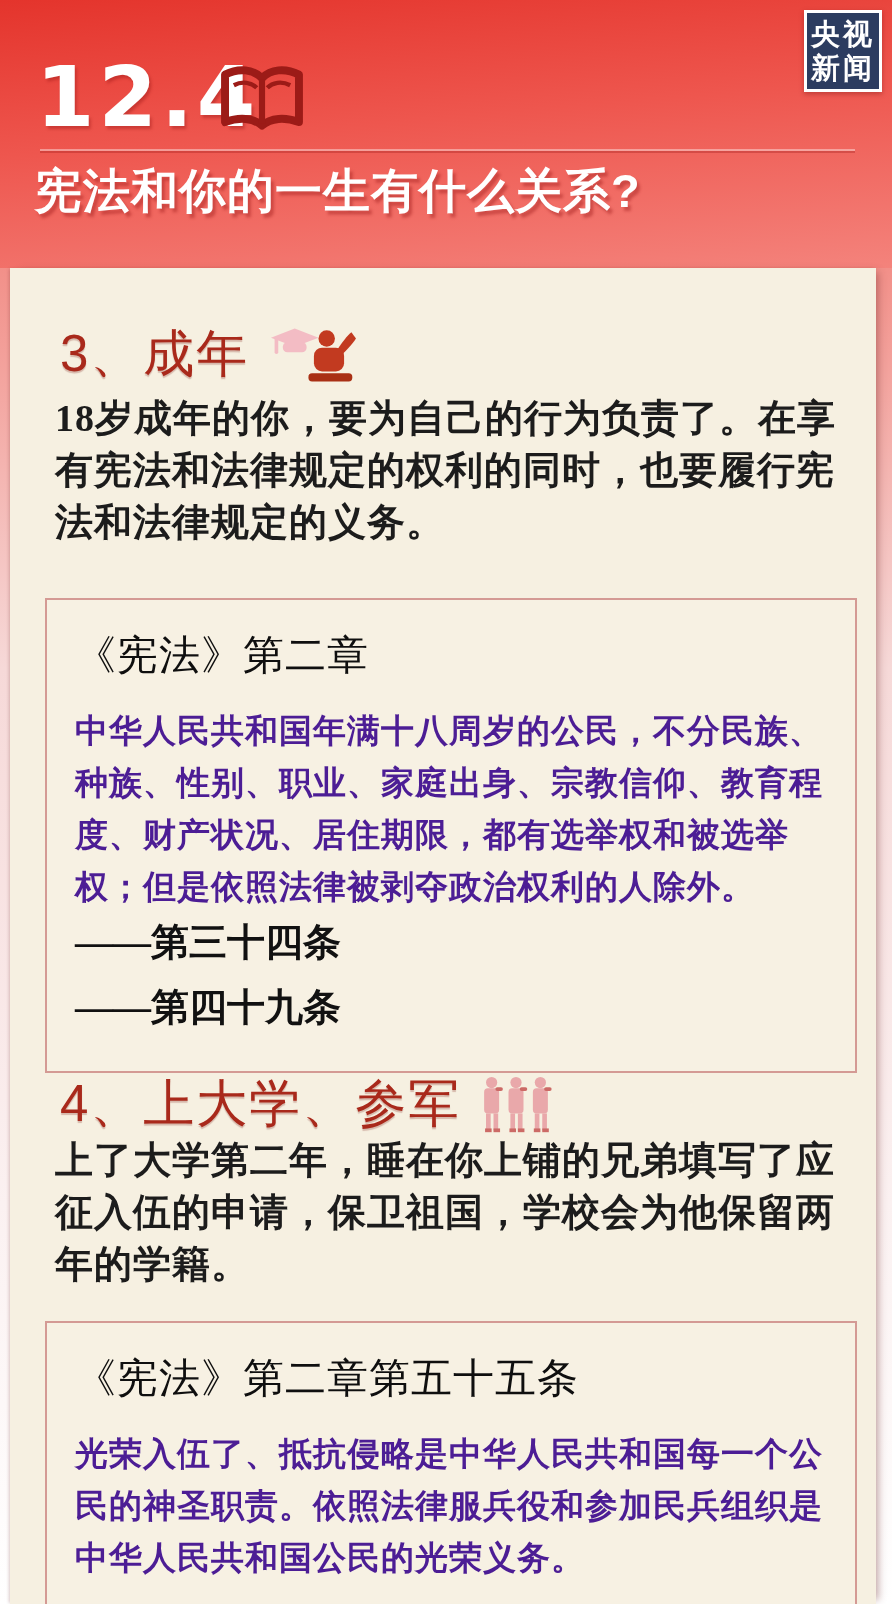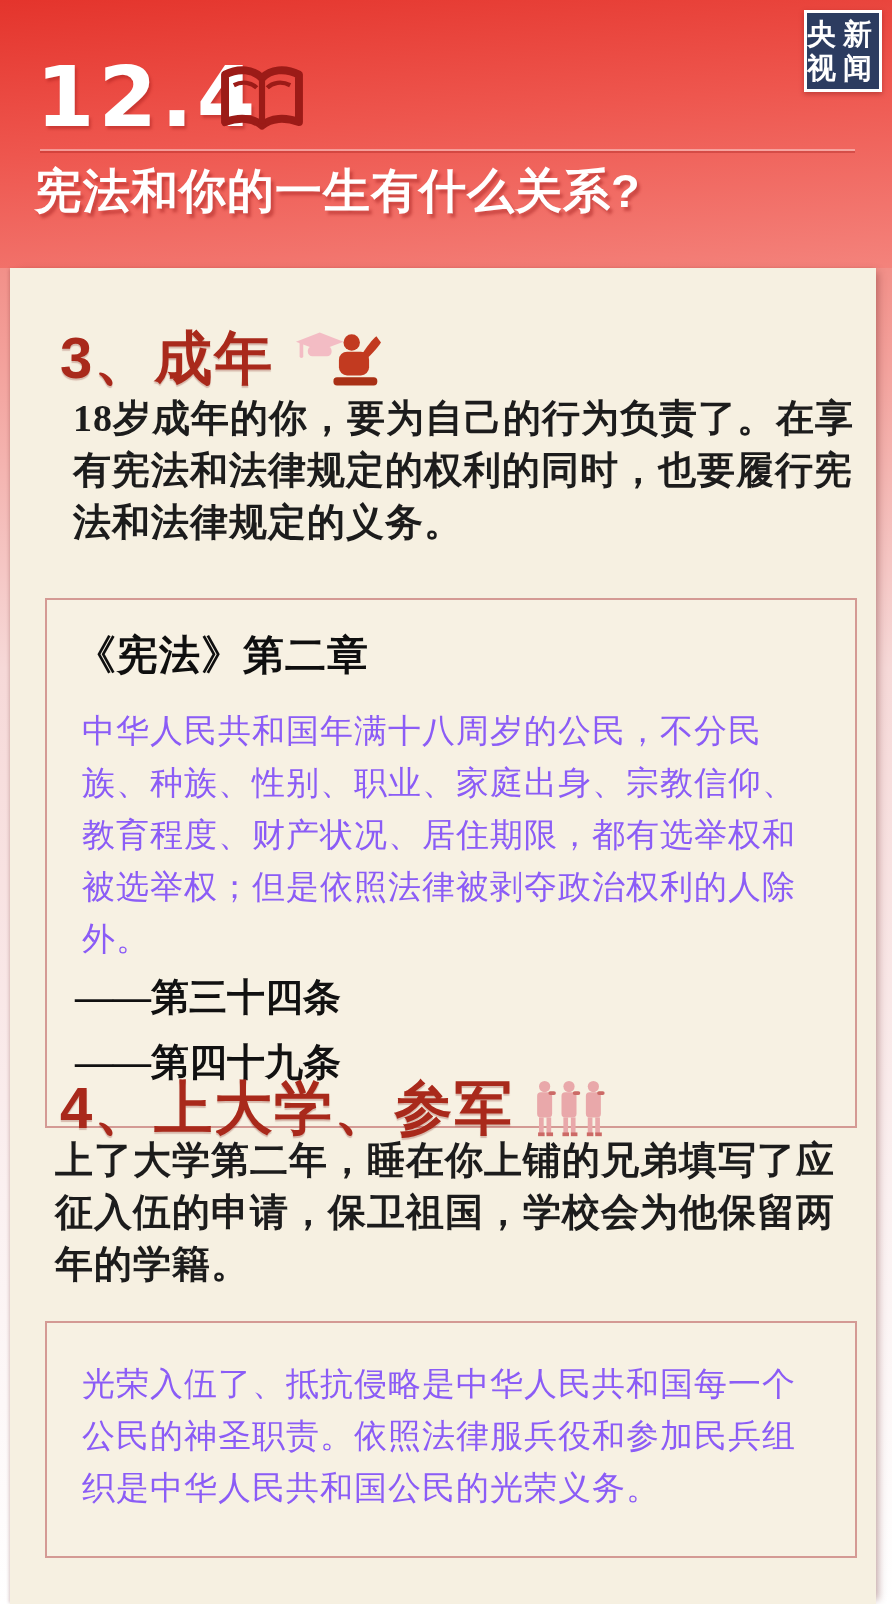--- a/index.html
+++ b/index.html
@@ -29,21 +29,21 @@
   }
   .main-title{
     position:absolute;left:35px;top:160px;width:840px;
     font-size:47px;font-weight:900;color:#ffffff;letter-spacing:1px;
     text-shadow:3px 4px 3px rgba(150,20,20,.40);
     font-family:"Liberation Sans", sans-serif;white-space:nowrap;
   }
   .badge{
     position:absolute;left:804px;top:10px;width:78px;height:82px;
     background:#2c3c60;border:3px solid #ffffff;box-sizing:border-box;
-    display:flex;flex-direction:row;align-items:center;justify-content:center;
+    display:flex;flex-direction:column;align-items:center;justify-content:center;
     box-shadow:0 2px 5px rgba(100,10,10,.35);
   }
   .badge span{
     color:#ffffff;font-size:29px;font-weight:800;line-height:34px;letter-spacing:3px;
   }
 
   
   .below-bg{
     position:absolute;top:268px;left:0;width:892px;height:1336px;
     background:linear-gradient(180deg,#f29089 0%,#f6d9d8 30%,#fbf1f1 70%,#ffffff 100%);
@@ -51,49 +51,49 @@
   .card{
     position:absolute;top:268px;left:10px;width:866px;height:1336px;
     background:#f6f0e1;
     box-shadow:6px 0 8px -4px rgba(110,45,45,.45), -2px 0 3px -1px rgba(110,45,45,.25);
   }
 
   .sec-heading{
     position:absolute;left:50px;display:flex;align-items:center;gap:18px;
   }
   .sec-heading .sec-title{
-    font-size:58px;font-weight:700;color:#a9291b;letter-spacing:2px;
+    font-size:51px;font-weight:400;color:#a9291b;letter-spacing:2px;
     text-shadow:0 2px 1px rgba(120,20,10,.25);
     font-family:"Liberation Sans", sans-serif;white-space:nowrap;
   }
   #sec1-heading{top:52px;}
   #sec2-heading{top:802px;}
 
   .para{
     position:absolute;left:45px;width:802px;margin:0;
     font-size:38px;line-height:52px;font-weight:700;color:#1c1c1c;
     font-family:"Liberation Serif", serif;letter-spacing:1px;
   }
-  #para1{top:124px;margin-left:18px;}
+  #para1{top:124px;}
   #para2{top:866px;}
 
   .quote-box{
     position:absolute;left:35px;width:812px;box-sizing:border-box;
     border:2px solid #d49a94;background:#f7f1e3;
     padding:28px 26px 24px 28px;
   }
   #box1{top:330px;min-height:412px;}
   #box2{top:1053px;min-height:237px;}
   .q-heading{
-    font-size:41px;font-weight:700;color:#0f0f0f;letter-spacing:1px;
+    font-size:41px;font-weight:400;color:#0f0f0f;letter-spacing:1px;
     font-family:"Liberation Serif", serif;margin:0 0 22px 0;
   }
   .q-text{
-    font-size:33px;line-height:52px;font-weight:400;color:#8b5cf6;
-    font-family:"Liberation Serif", serif;margin:7px;letter-spacing:1px;
+    font-size:33px;line-height:52px;font-weight:700;color:#4c1d95;
+    font-family:"Liberation Serif", serif;margin:0;letter-spacing:1px;
   }
   .q-attr{
     font-size:38px;font-weight:900;color:#111111;text-align:left;
     font-family:"Liberation Serif", serif;margin:4px 4px 14px 0;
   }
 </style>
 </head>
 <body>
 
 <div class="page">
@@ -171,17 +171,18 @@
             <rect x="41" y="57" width="7" height="4"></rect>
           <rect x="58" y="57" width="7" height="4"></rect>
             <rect x="67" y="57" width="7" height="4"></rect>
         </g>
       </svg>
     </div>
 
     <p class="para" id="para2">上了大学第二年，睡在你上铺的兄弟填写了应征入伍的申请，保卫祖国，学校会为他保留两年的学籍。</p>
 
     <div class="quote-box" id="box2">
+      <p class="q-heading">《宪法》第二章第五十五条</p>
       <p class="q-text">光荣入伍了、抵抗侵略是中华人民共和国每一个公民的神圣职责。依照法律服兵役和参加民兵组织是中华人民共和国公民的光荣义务。</p>
     </div>
 
   </div>
 </div>
 
 </body></html>

